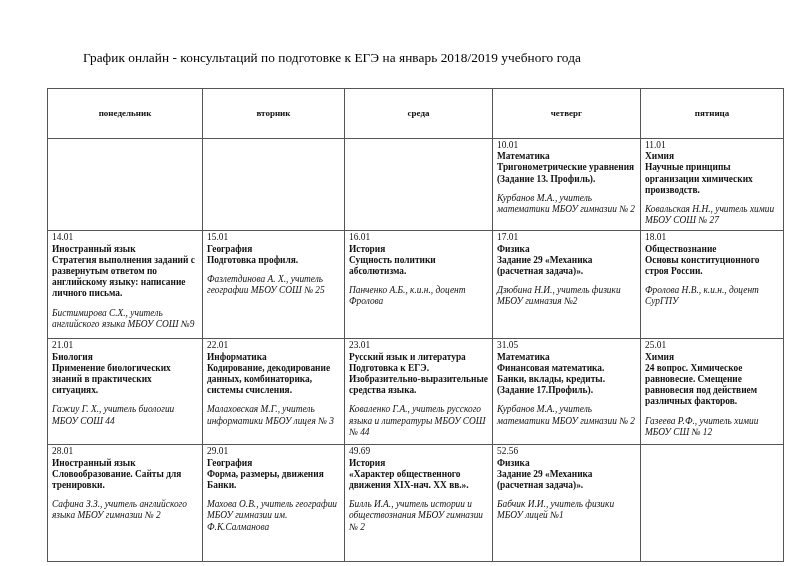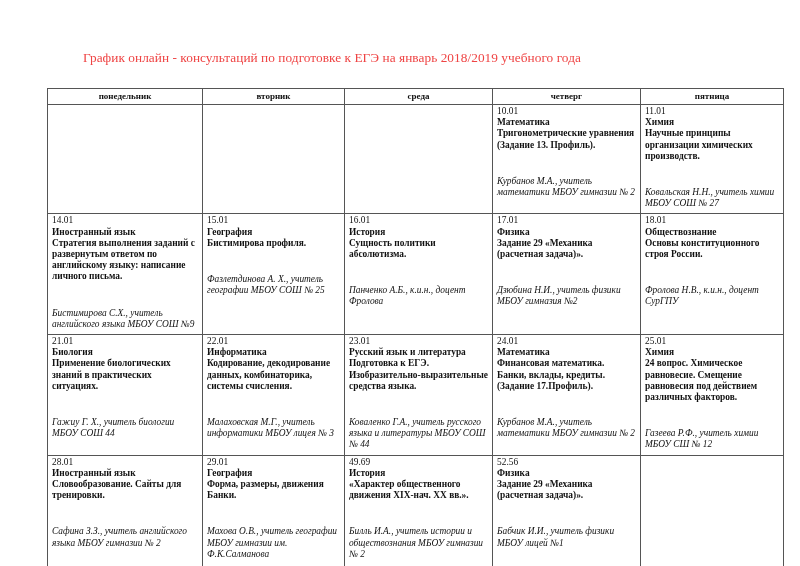--- a/index.html
+++ b/index.html
@@ -2,42 +2,42 @@
 <html><head>
 <meta charset="utf-8">
 <style>
   html, body { margin: 0; padding: 0; }
   body {
     width: 800px; height: 566px; background: #ffffff; position: relative; overflow: hidden;
     font-family: "Liberation Serif", "DejaVu Serif", serif; color: #111;
   }
   .title {
     position: absolute; left: 0; top: 50px; width: 664px; text-align: center;
-    font-size: 13.3px; letter-spacing: 0.05px; color: #ef4444;
+    font-size: 13.3px; letter-spacing: 0.05px; color: #000000;
   }
   table.schedule {
     position: absolute; left: 47px; top: 88px; width: 736px;
     border-collapse: collapse; table-layout: fixed;
   }
   table.schedule th, table.schedule td {
     border: 1.3px solid #555; vertical-align: top; padding: 1px 4px 4px 4px;
     font-size: 9.4px; line-height: 11.2px; overflow: hidden;
   }
   table.schedule th {
-    font-weight: bold; text-align: center; height: 13px; padding: 1px 4px;
+    font-weight: bold; text-align: center; height: 13px; padding: 18px 4px;
     font-size: 9px; line-height: 12px;
   }
   col.c1 { width: 155px; } col.c2 { width: 142px; } col.c3 { width: 148px; }
   col.c4 { width: 148px; } col.c5 { width: 143px; }
   tr.r1 td { height: 79px; } tr.r2 td { height: 102px; }
   tr.r3 td { height: 100px; } tr.r4 td { height: 111px; }
   .date { display: block; }
   .subject { display: block; font-weight: bold; }
   .topic { display: block; white-space: pre-line; font-weight: bold; }
-  .teacher { display: block; font-style: italic; margin-top: 25px; }
+  .teacher { display: block; font-style: italic; margin-top: 8px; }
 </style>
 </head>
 <body>
 
 <div class="title">График онлайн - консультаций по подготовке к ЕГЭ на январь 2018/2019 учебного года</div>
 
 <table class="schedule">
   <colgroup>
       <col class="c1">
       <col class="c2">
@@ -77,21 +77,21 @@
     <tr class="r2">
       <td>
         <span class="date">14.01</span>
         <span class="subject">Иностранный язык</span>
         <span class="topic">Стратегия выполнения заданий с развернутым ответом по английскому языку: написание личного письма.</span>
         <span class="teacher">Бистимирова С.Х., учитель английского языка МБОУ СОШ №9</span>
       </td>
       <td>
         <span class="date">15.01</span>
         <span class="subject">География</span>
-        <span class="topic">Бистимирова профиля.</span>
+        <span class="topic">Подготовка профиля.</span>
         <span class="teacher">Фазлетдинова А. Х., учитель географии МБОУ СОШ № 25</span>
       </td>
       <td>
         <span class="date">16.01</span>
         <span class="subject">История</span>
         <span class="topic">Сущность политики абсолютизма.</span>
         <span class="teacher">Панченко А.Б., к.и.н., доцент Фролова</span>
       </td>
       <td>
         <span class="date">17.01</span>
@@ -121,21 +121,21 @@
         <span class="teacher">Малаховская  М.Г., учитель информатики МБОУ лицея № 3</span>
       </td>
       <td>
         <span class="date">23.01</span>
         <span class="subject">Русский язык и литература</span>
         <span class="topic">Подготовка к ЕГЭ.
 Изобразительно-выразительные средства языка.</span>
         <span class="teacher">Коваленко Г.А., учитель русского языка и литературы  МБОУ СОШ № 44</span>
       </td>
       <td>
-        <span class="date">24.01</span>
+        <span class="date">31.05</span>
         <span class="subject">Математика</span>
         <span class="topic">Финансовая математика. Банки, вклады, кредиты.
 (Задание 17.Профиль).</span>
         <span class="teacher">Курбанов М.А., учитель математики МБОУ гимназии № 2</span>
       </td>
       <td>
         <span class="date">25.01</span>
         <span class="subject">Химия</span>
         <span class="topic">24 вопрос. Химическое равновесие. Смещение равновесия под действием различных факторов.</span>
         <span class="teacher">Газеева Р.Ф., учитель химии МБОУ СШ № 12</span>

